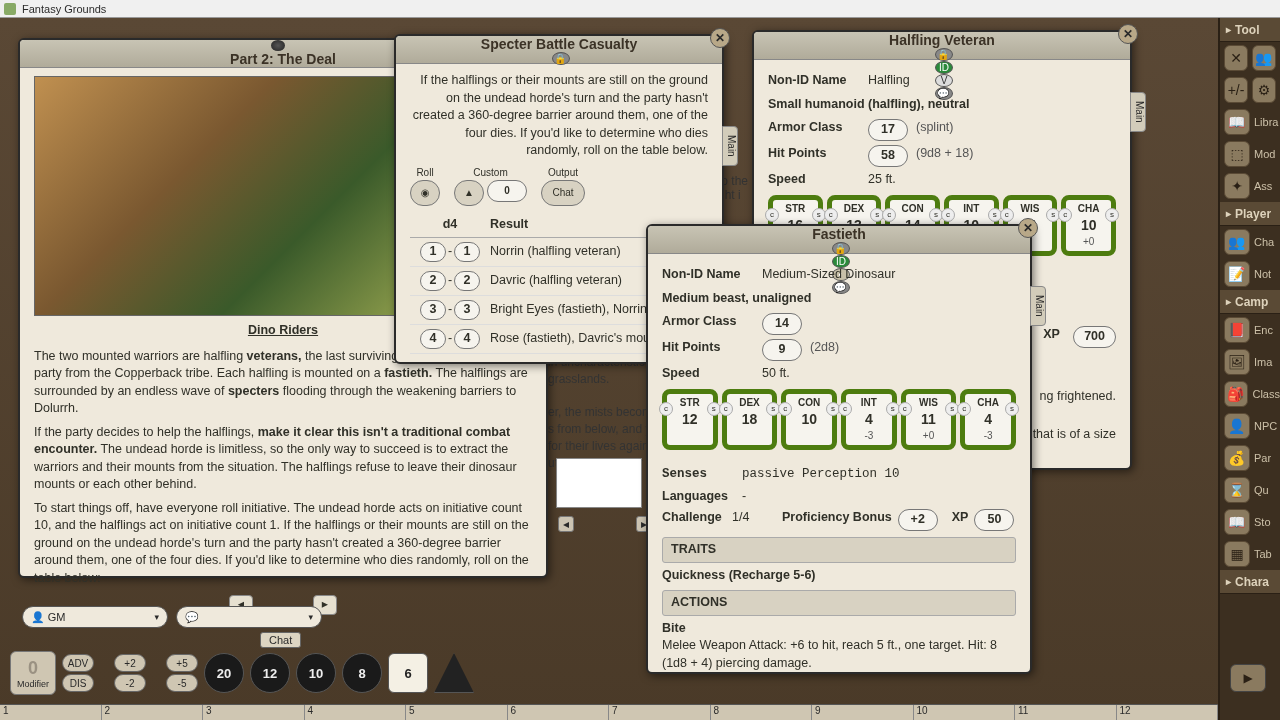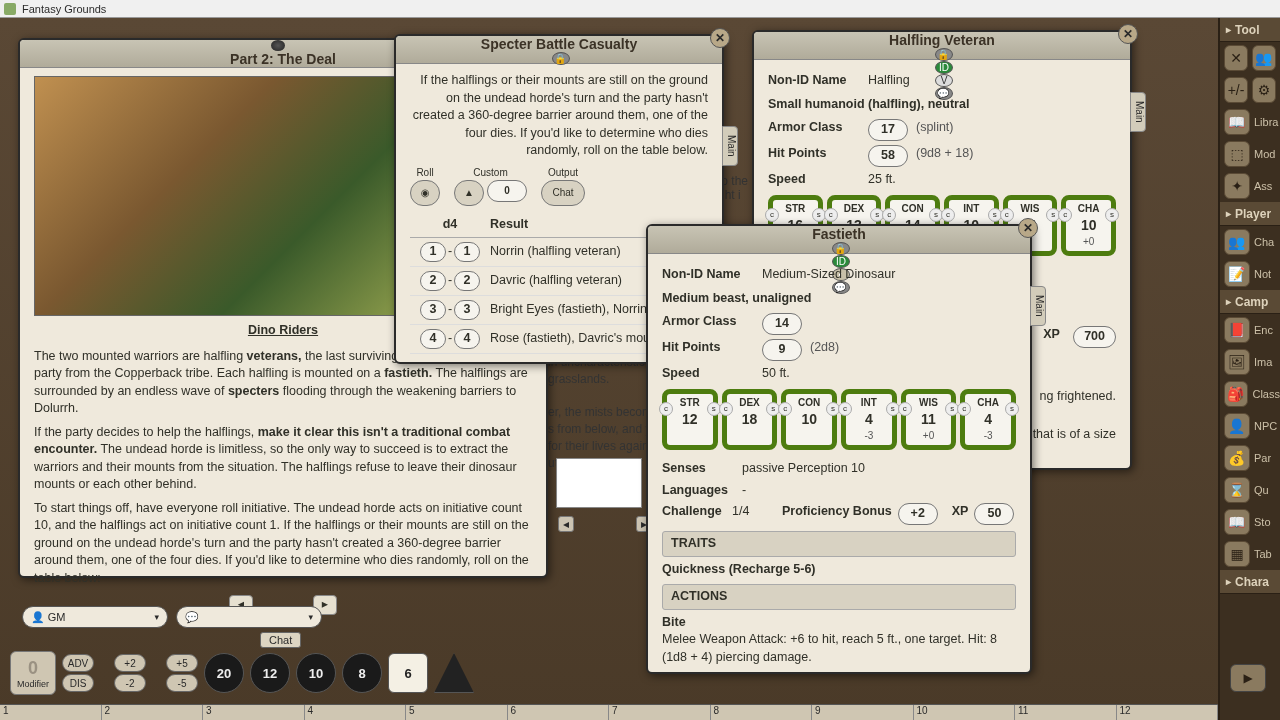--- a/index.html
+++ b/index.html
@@ -391,21 +391,21 @@
             <div class="abbr">WIS</div>
             <div class="score">11</div>
             <div class="mod">+0</div>
           </div>
         <div class="statbox">
             <div class="abbr">CHA</div>
             <div class="score">4</div>
             <div class="mod">-3</div>
           </div>
       </div>
-      <div class="field" style="margin-top:10px;">
+      <div class="field" style="margin-top:16px;font-family:Liberation Mono, monospace;">
           <span class="field-label" style="width:80px;">Senses</span>
           <span>passive Perception 10</span>
         </div>
       <div class="field">
           <span class="field-label" style="width:80px;">Languages</span>
           <span>-</span>
         </div>
       <div class="field">
         <span class="field-label" style="width:70px;">Challenge</span>
           <span style="width:40px;">1/4</span>

